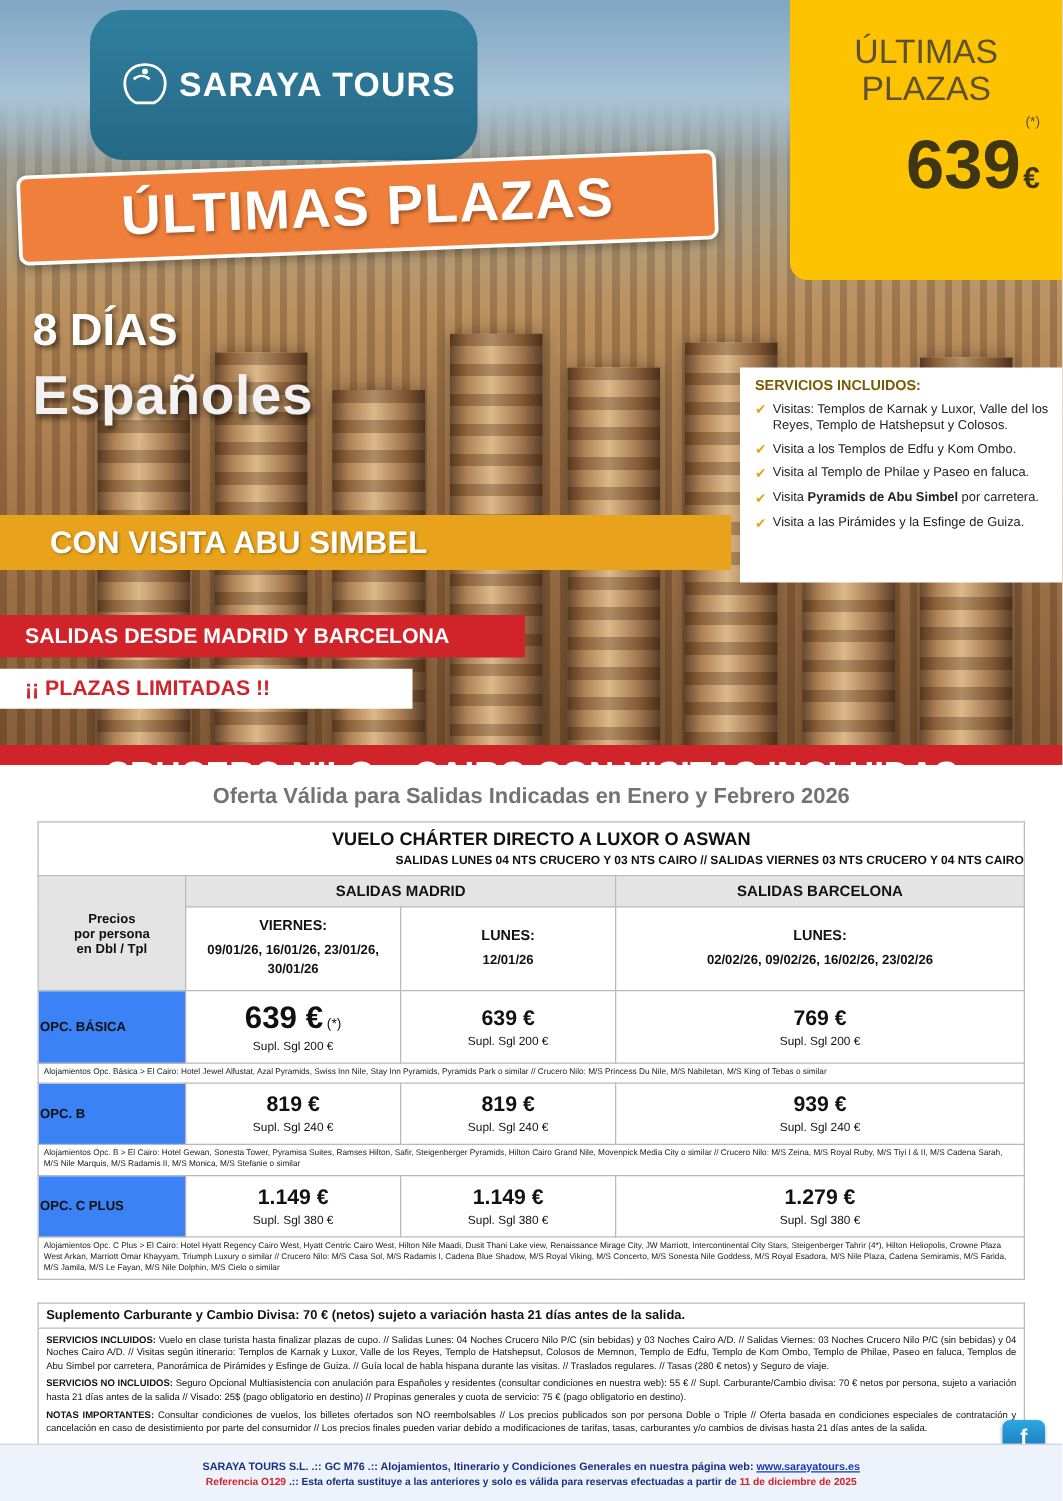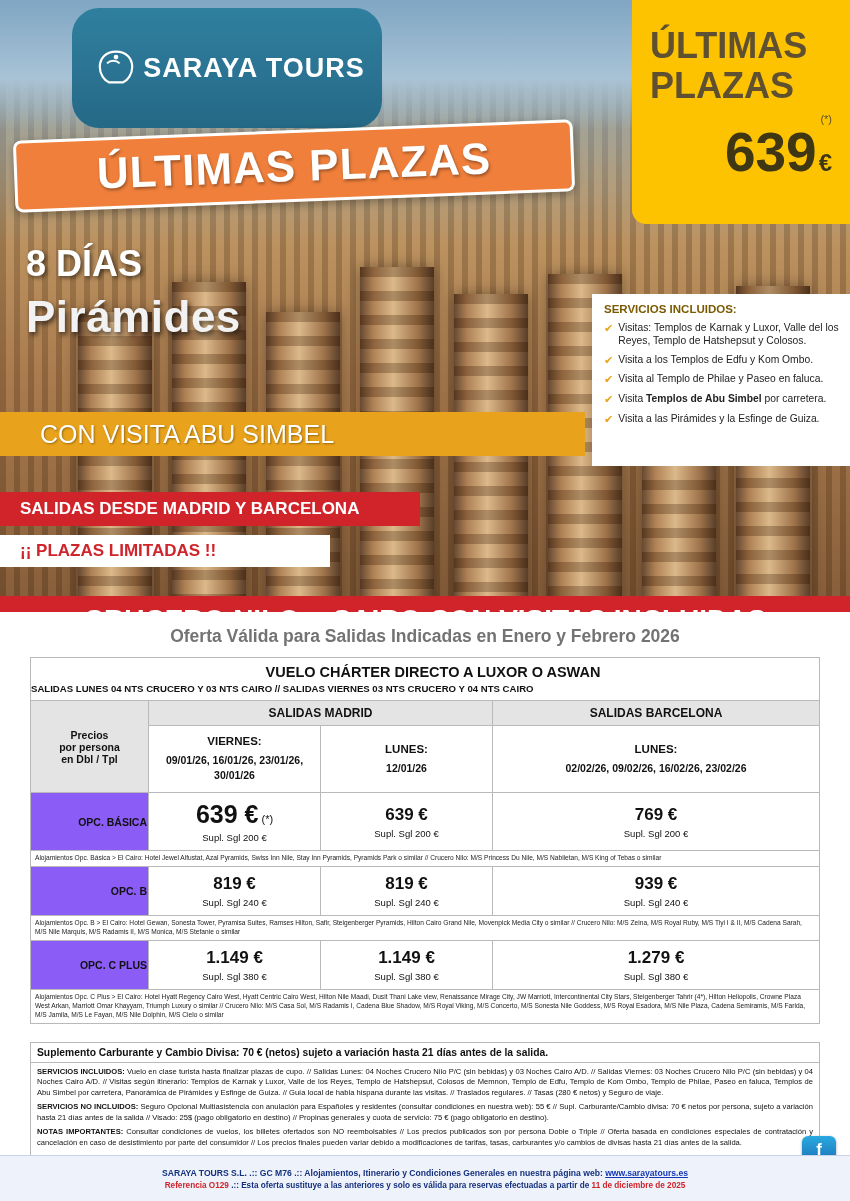--- a/index.html
+++ b/index.html
@@ -56,21 +56,21 @@
   
   .price-badge {
     position:absolute; right:0; top:0; width:218px; height:224px;
     background:#fdc300;
     border-bottom-left-radius:14px;
     color:#5b4a00;
     padding:26px 18px 0 18px;
     text-align:left;
   }
   .price-badge .pb-l1, .price-badge .pb-l2 {
-    font-size:36px; font-weight:bold; color:#5e5030; line-height:1.12;
+    font-size:27px; font-weight:normal; color:#5e5030; line-height:1.12;text-align:center;
   }
   .price-badge .pb-ast { text-align:right; font-size:11px; color:#5e5030; margin-top:6px; }
   .price-badge .pb-amount {
     text-align:right; font-size:55px; font-weight:bold; color:#3f3714; line-height:1;
   }
   .price-badge .pb-amount .cur { font-size:24px; margin-left:2px; }
 
   
   .ribbon {
     position:absolute; left:14px; top:130px; width:560px; height:72px;
@@ -102,21 +102,21 @@
     font-size:44px; font-weight:bold; color:#f2f2f2;
     text-shadow: 2px 3px 5px rgba(0,0,0,.6);
     letter-spacing:0.5px;
   }
   .bar-abu {
     position:absolute; left:0; top:412px; width:585px; height:44px;
     background:#e8a21b;
     display:flex; align-items:center;
   }
   .bar-abu span {
-    margin-left:40px; font-size:25px; font-weight:normal; color:#fff;
+    margin-left:40px; font-size:25px; font-weight:bold; color:#fff;
     text-shadow:1px 1px 2px rgba(0,0,0,.35);
   }
   .bar-salidas {
     position:absolute; left:0; top:492px; width:420px; height:34px;
     background:#d1232a; display:flex; align-items:center;
   }
   .bar-salidas span {
     margin-left:20px; font-size:17px; font-weight:bold; color:#fff;
   }
   .bar-limitadas {
@@ -154,39 +154,39 @@
 
   .tbl-wrap { width:790px; margin:10px auto 0 auto; }
   .tbl-head-1 {
     border:1px solid #b9b9b9; border-bottom:none;
     text-align:center; padding:6px 0 3px 16px;
     font-size:14.5px; font-weight:bold; color:#111;
     background:#fff;
   }
   .tbl-head-2 {
     border-left:1px solid #b9b9b9; border-right:1px solid #b9b9b9;
-    text-align:left; padding:0 12px 6px 0;
+    text-align:right; padding:0 0 6px 0;
     font-size:9.6px; font-weight:bold; color:#111; background:#fff;
   }
   table.main { width:100%; border-collapse:collapse; table-layout:fixed; }
   table.main td, table.main th { border:1px solid #b9b9b9;margin-left:27px; }
   .c-label { width:120px; background:#e4e4e4; text-align:center; font-size:10.5px; font-weight:bold; color:#111; }
   .col-head {
     background:#e4e4e4; text-align:center; font-size:12px; font-weight:bold;
     color:#111; padding:5px 0;
   }
   .date-cell { text-align:center; padding:9px 6px; background:#fff; font-size:10.5px; color:#111; }
   .date-cell .dow { font-weight:bold; font-size:11.5px; margin-bottom:6px; }
   .date-cell .dts { font-weight:bold; line-height:1.45; }
   .price-cell { text-align:center; padding:7px 14px; background:#fff; }
   .price-cell .p { font-size:17px; font-weight:bold; color:#111; }
   .price-cell .p.big { font-size:25px; }
   .price-cell .p .ast { font-size:11px; font-weight:normal; }
   .price-cell .s { font-size:9.5px; color:#111; margin-top:3px; }
-  .opc-cell { background:#8b5cf6; text-align:right; font-size:10.5px; font-weight:bold; color:#111; }
+  .opc-cell { background:#3b82f6; text-align:left; font-size:10.5px; font-weight:bold; color:#111; }
   .hotels {
     font-size:6.6px; color:#222; line-height:1.35; padding:3px 4px; background:#fff;
   }
 
   .fuel {
     width:790px; margin:18px auto 0 auto;
     font-size:10.3px; font-weight:bold; color:#111;
     border:1px solid #b9b9b9; border-bottom:none; padding:4px 6px;
     background:#fff;
   }
@@ -248,40 +248,40 @@
     <div class="pb-amount">
       <span>639</span><span class="cur">€</span>
     </div>
   </div>
 
   <div class="ribbon">
     <span>ÚLTIMAS PLAZAS</span>
   </div>
 
   <div class="h-days">8 DÍAS</div>
-  <div class="h-promo">Pirámides</div>
+  <div class="h-promo">Españoles</div>
 
   <div class="services">
     <h4>SERVICIOS INCLUIDOS:</h4>
 
     <div class="srv-item">
       <span class="chk">✔</span>
       <span class="txt">Visitas: Templos de Karnak y Luxor, Valle del los Reyes, Templo de Hatshepsut y Colosos.</span>
     </div>
     <div class="srv-item">
       <span class="chk">✔</span>
       <span class="txt">Visita a los Templos de Edfu y Kom Ombo.</span>
     </div>
     <div class="srv-item">
       <span class="chk">✔</span>
       <span class="txt">Visita al Templo de Philae y Paseo en faluca.</span>
     </div>
     <div class="srv-item">
       <span class="chk">✔</span>
-      <span class="txt"><span>Visita </span><b>Templos de Abu Simbel</b><span> por carretera.</span></span>
+      <span class="txt"><span>Visita </span><b>Pyramids de Abu Simbel</b><span> por carretera.</span></span>
     </div>
     <div class="srv-item">
       <span class="chk">✔</span>
       <span class="txt">Visita a las Pirámides y la Esfinge de Guiza.</span>
     </div>
   </div>
 
   <div class="bar-abu">
     <span>CON VISITA ABU SIMBEL</span>
   </div>

